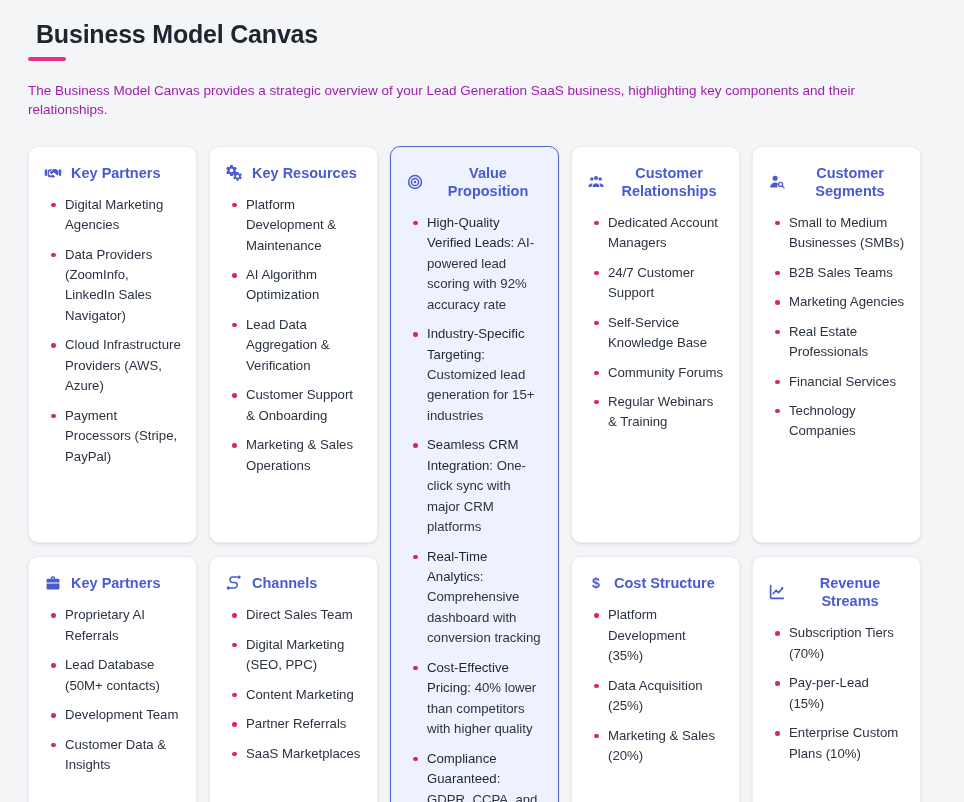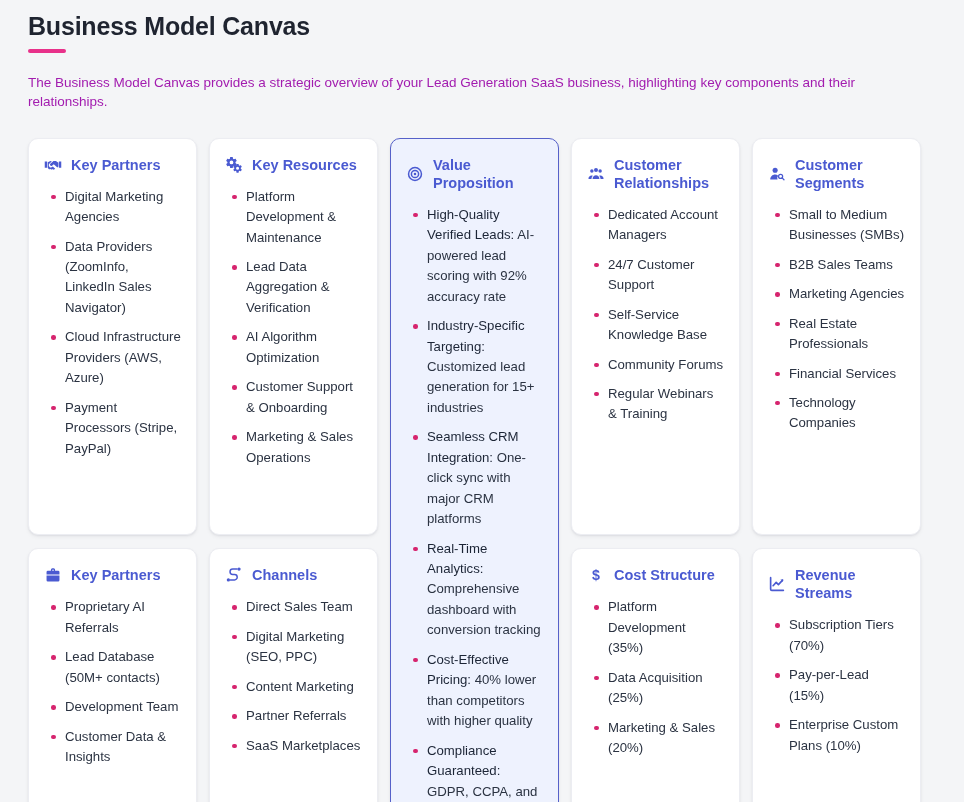--- a/index.html
+++ b/index.html
@@ -7,39 +7,39 @@
     --highlight-border:#5661C9; --highlight-bg:#EEF2FE; --card-bg:#FFFFFF;
     --page-bg:#F4F5F7; --title-dark:#1F2430; --body-text:#2B3342; --lead-text:#1C2536;
   }
   *{box-sizing:border-box;}
   html,body{margin:0;padding:0;}
   body{
     width:964px;min-height:802px;background:var(--page-bg);
     font-family:"Liberation Sans",sans-serif;color:var(--body-text);
   }
   .container{padding:12px 43px 26px 28px;}
-  .page-title{font-size:25px;line-height:1.15;font-weight:700;color:var(--title-dark);margin:0;letter-spacing:-0.2px;}
+  .page-title{font-size:25px;line-height:1.15;font-weight:700;color:var(--title-dark);margin:8px;letter-spacing:-0.2px;}
   .title-underline{width:38px;height:4px;border-radius:2px;background:var(--accent-pink);margin-top:8px;}
   .page-subtitle{font-size:13.5px;color:#a21caf;margin:21px 0 0 0;line-height:1.4;}
   .grid{
     margin-top:26px;display:grid;grid-template-columns:repeat(5,1fr);
     grid-template-rows:minmax(360px,auto) minmax(281px,auto);gap:13px 12px;
   }
   .card{
     background:var(--card-bg);border:1px solid #ECEDF2;border-radius:10px;
     box-shadow:0 1px 2px rgba(15,23,42,.06),0 2px 4px rgba(15,23,42,.05);
     padding:17px 15px 14px 15px;
   }
   .card.highlight{
     grid-column:3;grid-row:1 / 3;background:var(--highlight-bg);
     border:1.5px solid var(--highlight-border);
   }
   .card-header{display:flex;align-items:center;gap:9px;margin-bottom:13px;color:var(--heading-indigo);}
   .icon-slot{display:inline-flex;flex:0 0 auto;line-height:0;}
-  .card-title{font-size:14.5px;font-weight:700;margin:0;line-height:1.25;color:var(--heading-indigo);}
+  .card-title{font-size:14.5px;font-weight:700;margin:0;line-height:1.25;color:var(--heading-indigo);text-align:center;}
   .card-list{list-style:none;margin:0;padding:0;}
   .card-list li{
     position:relative;padding-left:21px;font-size:13.2px;line-height:1.55;
     color:var(--body-text);margin-bottom:9px;
   }
   .card-list li::before{
     content:"";position:absolute;left:7px;top:8px;width:4.5px;height:4.5px;
     border-radius:50%;background:var(--bullet-pink);
   }
   .card-list li b{color:var(--lead-text);font-weight:400;}
@@ -79,22 +79,22 @@
               </g>
               <g transform="translate(9.8 9.4) scale(0.58)">
                 <path d="M19.4 13c.06-.33.1-.66.1-1s-.04-.67-.1-1l2.1-1.65a.5.5 0 0 0 .12-.64l-2-3.46a.5.5 0 0 0-.6-.22l-2.48 1a7.3 7.3 0 0 0-1.72-1l-.38-2.65A.5.5 0 0 0 13.95 2h-4a.5.5 0 0 0-.5.43l-.37 2.65a7.3 7.3 0 0 0-1.72 1l-2.48-1a.5.5 0 0 0-.61.22l-2 3.46a.5.5 0 0 0 .12.64L4.5 11a6.8 6.8 0 0 0 0 2l-2.1 1.65a.5.5 0 0 0-.12.64l2 3.46c.12.22.38.3.6.22l2.49-1a7.3 7.3 0 0 0 1.72 1l.37 2.65c.04.25.25.43.5.43h4c.25 0 .46-.18.5-.43l.37-2.65a7.3 7.3 0 0 0 1.72-1l2.48 1c.23.09.49 0 .61-.22l2-3.46a.5.5 0 0 0-.12-.64L19.4 13zM12 15.5a3.5 3.5 0 1 1 0-7 3.5 3.5 0 0 1 0 7z"></path>
               </g>
             </svg>
           </span>
       <h2 class="card-title">Key Resources</h2>
     </header>
     <ul class="card-list">
           <li>Platform Development &amp; Maintenance</li>
+          <li>AI Algorithm Optimization</li>
           <li>Lead Data Aggregation &amp; Verification</li>
-          <li>AI Algorithm Optimization</li>
           <li>Customer Support &amp; Onboarding</li>
           <li>Marketing &amp; Sales Operations</li>
         </ul>
   </section>
       <section class="card highlight">
     <header class="card-header">
       <span class="icon-slot">
             <svg width="18" height="18" viewBox="0 0 24 24" fill="currentColor" aria-hidden="true">
               <circle cx="12" cy="12" r="8.6" fill="none" stroke="currentColor" stroke-width="2"></circle>
               <circle cx="12" cy="12" r="4.8" fill="none" stroke="currentColor" stroke-width="2"></circle>

